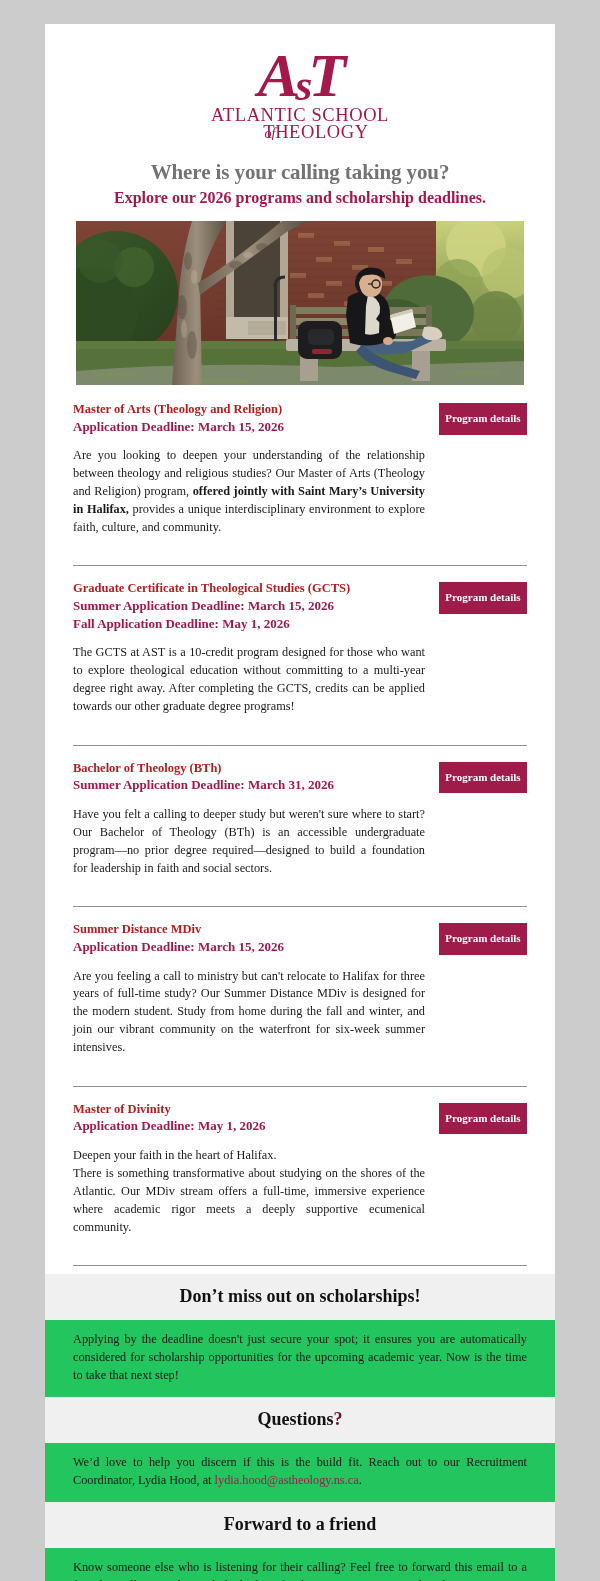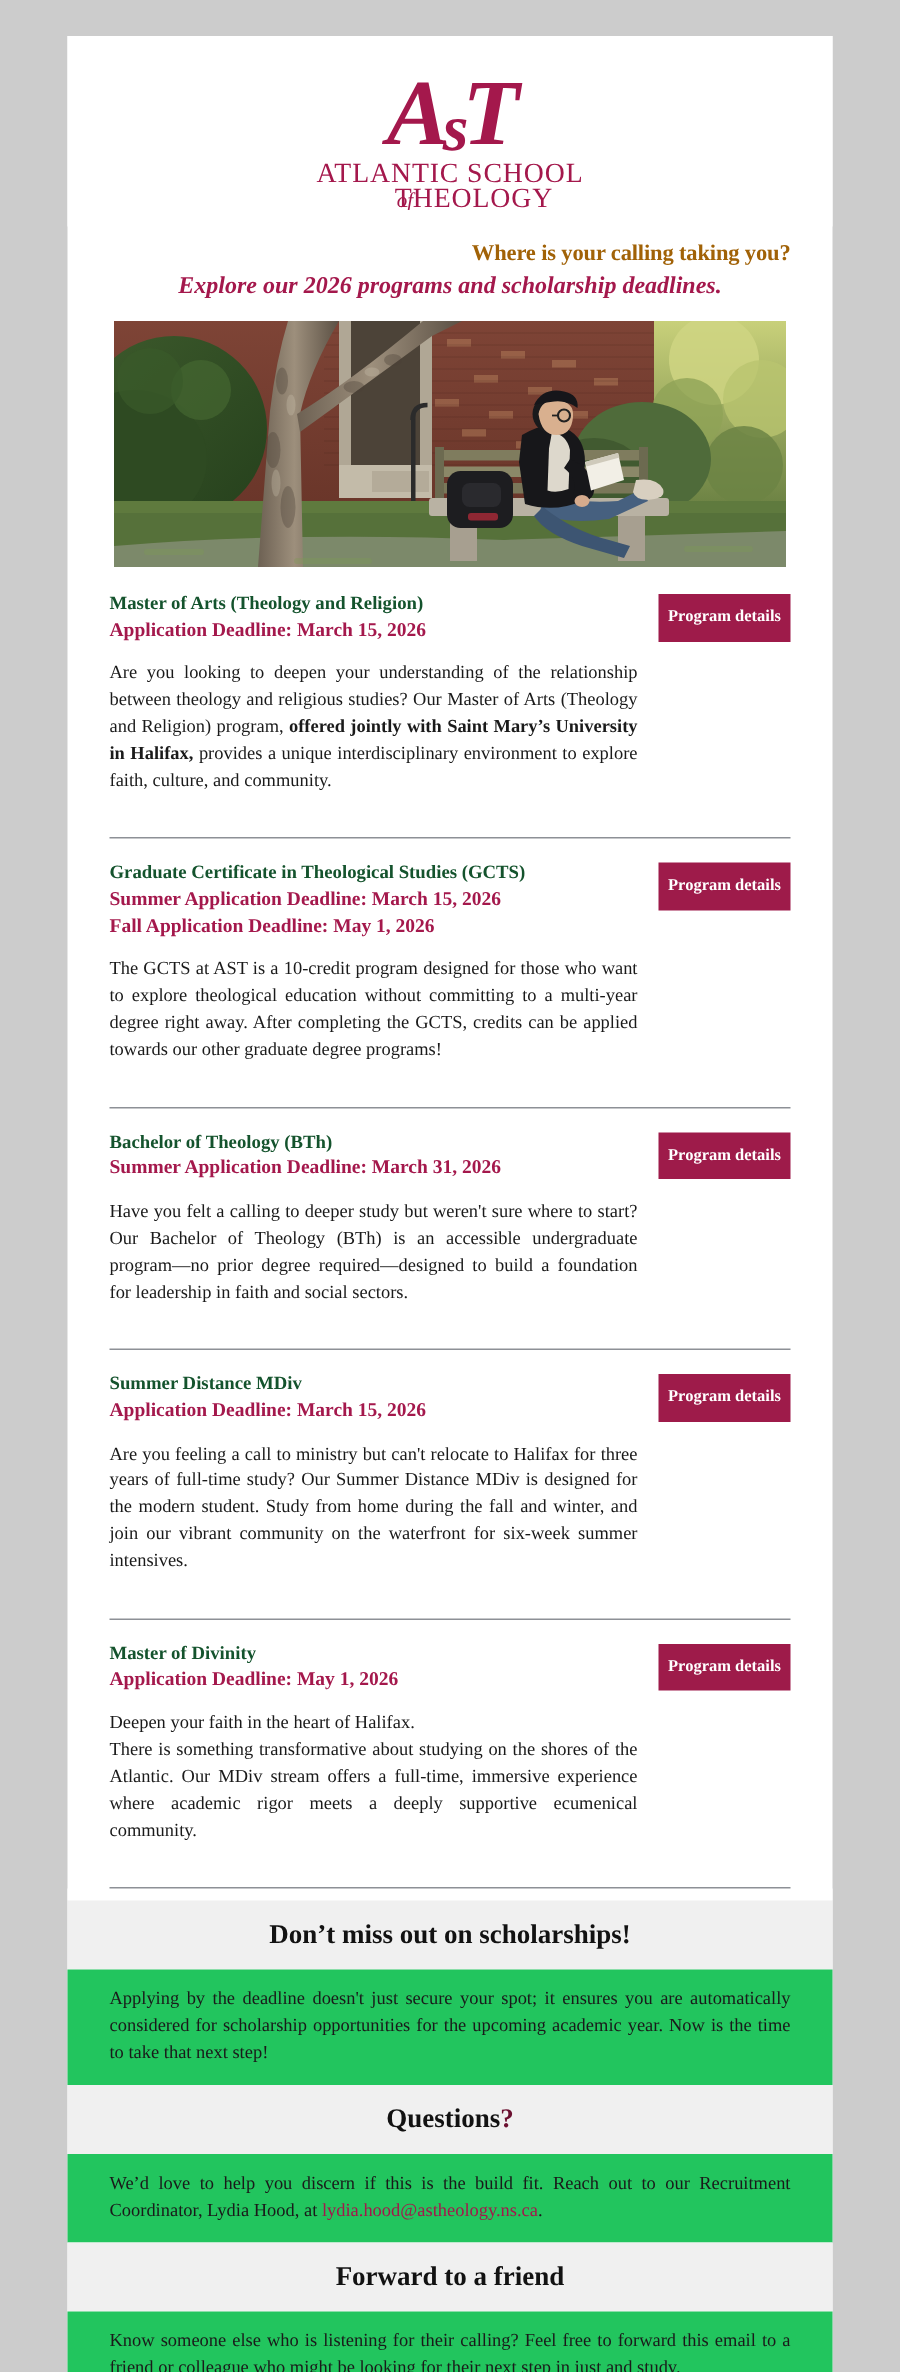--- a/index.html
+++ b/index.html
@@ -19,49 +19,48 @@
   }
   .pad{padding:0 28px;}
 
   
   .logo-wrap{padding:18px 0 6px;text-align:center;background:#ffffff;}
   .logo{display:inline-block;line-height:1;}
   .logo svg{display:block;}
 
   
   .headline{
-    text-align:right;
-    font-size:15px;
+    text-align:center;
+    font-size:21px;
     font-weight:bold;
-    color:#a16207;
+    color:#737373;
     padding:10px 0 0;
     letter-spacing:-0.1px;
   }
   .subhead{
     text-align:center;
     font-size:16px;
     font-weight:bold;
-    font-style:italic;
     color:#a4184c;
     padding:4px 0 14px;
   }
 
   
   .hero-wrap{padding:0 0 2px;text-align:center;}
   .hero{
     width:448px;height:164px;margin:0 auto;
     position:relative;overflow:hidden;display:block;
   }
 
   
   .prog{padding:14px 0 0;position:relative;}
   .prog-inner{display:flex;align-items:flex-start;}
   .prog-text{flex:1;padding-right:14px;min-width:0;}
   .prog-title{
-    font-size:12.5px;font-weight:bold;color:#14532d;line-height:1.35;
+    font-size:12.5px;font-weight:bold;color:#b91c1c;line-height:1.35;
   }
   .prog-deadline{
     font-size:13px;font-weight:bold;color:#a4184c;line-height:1.35;
   }
   .prog-body{
     font-size:12.3px;color:#1a1a1a;line-height:1.46;
     text-align:justify;margin-top:12px;
   }
   .prog-body b{font-weight:bold;}
   .btn-col{width:88px;padding-top:2px;flex:0 0 88px;}

